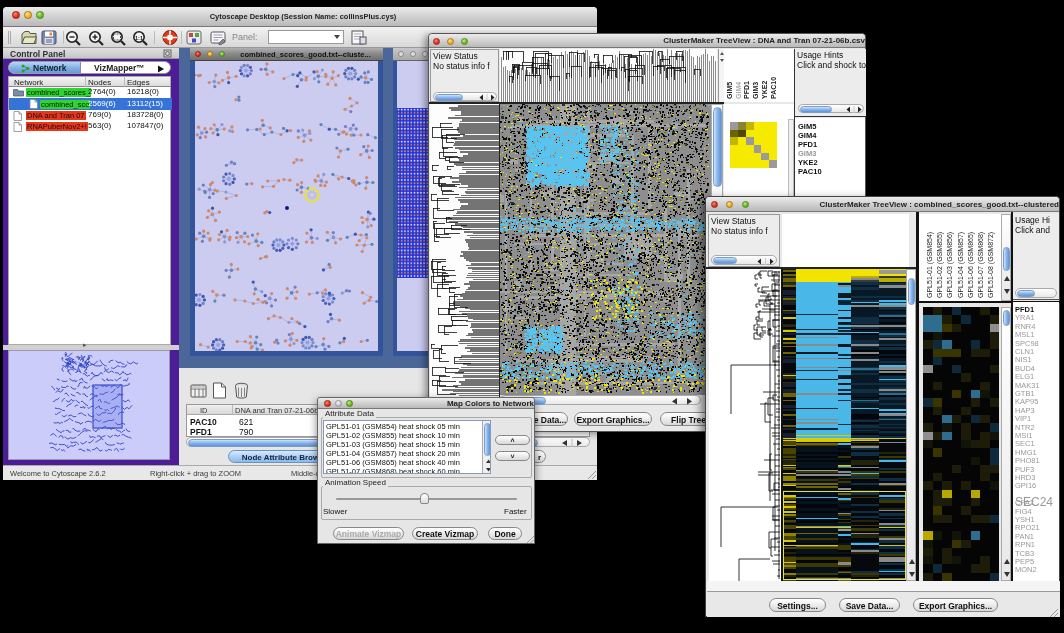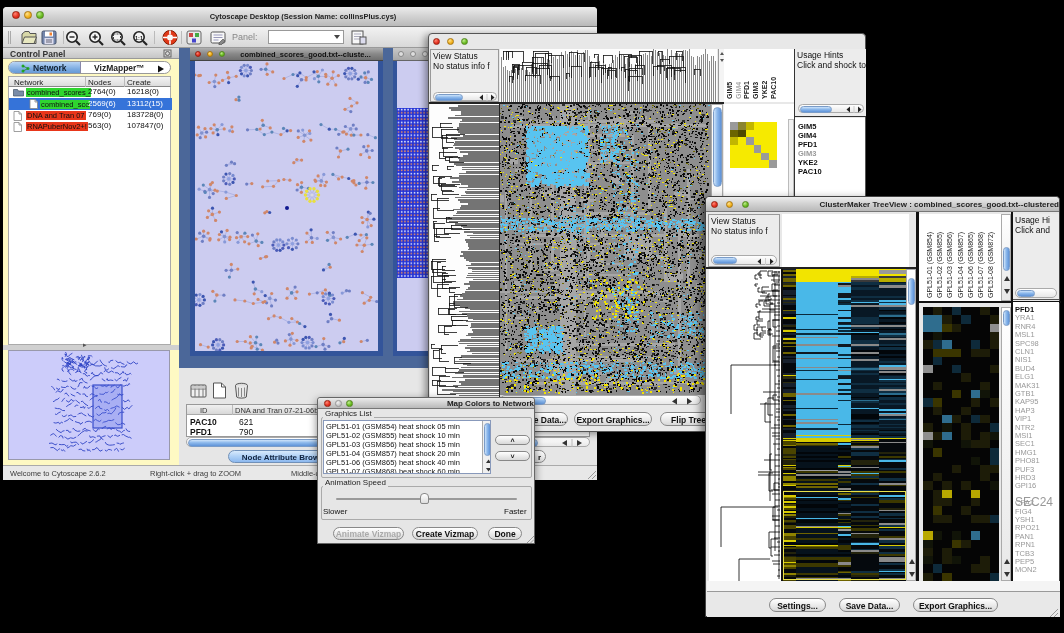--- a/index.html
+++ b/index.html
@@ -93,40 +93,40 @@
         <rect x="9" y="7" width="6" height="7" fill="#dde" stroke="#555"></rect>
       </svg>
     </div>
     <div class="abs" style="left:0;top:41px;width:176px;height:11px;background:linear-gradient(#e0e0e0,#c6c6c6);border-bottom:1px solid #999">
       <span style="position:absolute;left:7px;top:1px;font-size:8.5px;font-weight:bold;color:#333">Control Panel</span>
       <svg class="abs" style="left:160px;top:1px" width="9" height="9">
         <rect x="1" y="1" width="7" height="7" fill="none" stroke="#666"></rect>
         <circle cx="4.5" cy="4.5" r="2" fill="none" stroke="#666"></circle>
       </svg>
     </div>
-    <div class="abs" style="left:0;top:52px;width:176px;height:410px;background:#fef9c3">
+    <div class="abs" style="left:0;top:52px;width:176px;height:410px;background:#4c1d95">
       <div class="abs" style="left:5px;top:2px;width:163px;height:13px;background:#fff;border:1px solid #999;border-radius:7px;overflow:hidden">
         <div class="abs" style="left:0;top:0;width:72px;height:13px;background:linear-gradient(#b8d4f4,#7aaae0 55%,#5e92d2);border-right:1px solid #88a">
           <svg class="abs" style="left:12px;top:2px" width="9" height="9">
             <circle cx="2" cy="2" r="1.5" fill="#2a2"></circle>
             <circle cx="2" cy="7" r="1.5" fill="#2a2"></circle>
             <circle cx="7" cy="4.5" r="1.5" fill="#2a2"></circle>
             <path d="M2 2L7 4.5L2 7" stroke="#282" stroke-width="0.8" fill="none"></path>
           </svg>
           <span style="position:absolute;left:24px;top:1px;font-size:8.5px;font-weight:bold;color:#123">Network</span>
         </div>
         <span style="position:absolute;left:85px;top:1px;font-size:8.5px;font-weight:bold;color:#222">VizMapper™</span>
         <svg class="abs" style="left:148px;top:3px" width="8" height="8">
           <path d="M1 0.5v7l6-3.5z" fill="#111"></path>
         </svg>
       </div>
       <div class="abs" style="left:5px;top:17px;width:163px;height:11px;background:linear-gradient(#f4f4f4,#dcdcdc);border:1px solid #aaa;border-bottom:1px solid #888">
         <span style="position:absolute;left:5px;top:1px;font-size:8px;color:#222">Network</span>
         <span style="position:absolute;left:79px;top:1px;font-size:8px;color:#222">Nodes</span>
-        <span style="position:absolute;left:118px;top:1px;font-size:8px;color:#222">Create</span>
+        <span style="position:absolute;left:118px;top:1px;font-size:8px;color:#222">Edges</span>
         <div class="abs" style="left:76px;top:0;width:1px;height:11px;background:#bbb"></div>
         <div class="abs" style="left:115px;top:0;width:1px;height:11px;background:#bbb"></div>
       </div>
       <div class="abs" style="left:5px;top:28px;width:163px;height:258px;background:#fff;border:1px solid #aaa;border-top:none;font-size:8px;color:#111">
         <div class="abs" style="left:0;top:0;width:163px;height:11px">
           <svg class="abs" style="left:4px;top:1px" width="11" height="9">
             <path d="M0.5 1.5h4l1 1.5h5v5h-10z" fill="#7a8ca8" stroke="#456" stroke-width="0.7"></path>
           </svg>
           <span class="abs" style="left:17px;top:0.5px;background:#2fd52f;padding:0 1px;font-size:7.5px">combined_scores_</span>
           <span class="abs" style="left:79px;top:0">2764(0)</span>
@@ -693,20 +693,21 @@
     <div class="abs" style="left:0;top:458px;width:594px;height:15px;background:#e8e8e8;border-top:1px solid #aaa;font-size:8px;color:#3a3a3a">
       <span style="position:absolute;left:7px;top:3px;font-size:7.5px">Welcome to Cytoscape 2.6.2</span>
       <span style="position:absolute;left:147px;top:3px;font-size:7.5px">Right-click + drag  to  ZOOM</span>
       <span style="position:absolute;left:288px;top:3px;font-size:7.5px">Middle-click + drag  to  PAN</span>
       <svg class="abs" style="left:584px;top:4px" width="10" height="10">
         <path d="M9 1L1 9M9 5L5 9" stroke="#999" stroke-width="1"></path>
       </svg>
     </div>
   </div>
 <div class="abs" style="left:428px;top:33px;width:438px;height:399px;background:#e8e8e8;border:1px solid #555;border-radius:4px 4px 0 0;box-shadow:-3px 2px 7px rgba(0,0,0,0.4)">
+    <div class="titlebar abs" style="left:0;top:0;width:100%;height:14px;border-radius:4px 4px 0 0;font-size:8px;line-height:14px">ClusterMaker TreeView : DNA and Tran 07-21-06b.csv</div>
     <div class="tl red" style="left:4px;top:3.5px"></div>
     <div class="tl yel" style="left:18px;top:3.5px"></div>
     <div class="tl grn" style="left:32px;top:3.5px"></div>
     <div class="abs" style="left:1px;top:15px;width:69px;height:53px;background:#ececec;border:1px solid #999">
       <span class="pane-label" style="position:absolute;left:2px;top:1px">View Status</span>
       <span class="pane-label" style="position:absolute;left:2px;top:11px;white-space:nowrap">No status info f</span>
       <div class="sb-track" style="left:2px;top:42px;width:64px;height:9px">
         <div class="sb-thumb" style="left:1px;top:0.5px;width:28px;height:7px"></div>
         <svg class="abs" style="left:44px;top:1px" width="19" height="7">
           <path d="M5 0.5L1.5 3.5L5 6.5z" fill="#222"></path>
@@ -966,21 +967,21 @@
         <path d="M9 1L1 9M9 5L5 9" stroke="#999" stroke-width="1"></path>
       </svg>
     </div>
   </div>
 <div class="abs" style="left:317px;top:397px;width:218px;height:147px;background:#e6e6e6;border:1px solid #666;border-radius:3px 3px 0 0;box-shadow:0 3px 8px rgba(0,0,0,0.5)">
     <div class="titlebar abs" style="left:0;top:0;width:100%;height:11px;border-radius:3px 3px 0 0;font-size:8px;line-height:11px">Map Colors to Network</div>
     <div class="tl red" style="left:6px;top:2px;width:6.5px;height:6.5px"></div>
     <div class="tl gray" style="left:17px;top:2px;width:6.5px;height:6.5px"></div>
     <div class="tl grn" style="left:28px;top:2px;width:6.5px;height:6.5px"></div>
     <div class="abs" style="left:3px;top:19px;width:211px;height:61px;border:1px solid #aaa;border-radius:2px"></div>
-    <span class="abs" style="left:5px;top:11px;font-size:8px;color:#222;background:#e6e6e6;padding:0 2px">Graphics List</span>
+    <span class="abs" style="left:5px;top:11px;font-size:8px;color:#222;background:#e6e6e6;padding:0 2px">Attribute Data</span>
     <div class="abs" style="left:5px;top:22px;width:168px;height:54px;background:#fff;border:1px solid #8899bb;overflow:hidden;font-size:7.5px;color:#111">
       <span class="abs" style="left:2px;top:1.0px;white-space:nowrap">GPL51-01 (GSM854) heat shock 05 min</span>
       <span class="abs" style="left:2px;top:9.9px;white-space:nowrap">GPL51-02 (GSM855) heat shock 10 min</span>
       <span class="abs" style="left:2px;top:18.8px;white-space:nowrap">GPL51-03 (GSM856) heat shock 15 min</span>
       <span class="abs" style="left:2px;top:27.700000000000003px;white-space:nowrap">GPL51-04 (GSM857) heat shock 20 min</span>
       <span class="abs" style="left:2px;top:36.6px;white-space:nowrap">GPL51-06 (GSM865) heat shock 40 min</span>
       <span class="abs" style="left:2px;top:45.5px;white-space:nowrap">GPL51-07 (GSM868) heat shock 60 min</span>
       <div class="abs" style="left:158px;top:0;width:10px;height:54px;background:#f0f0f0;border-left:1px solid #aaa">
         <div class="sb-thumb v" style="left:1px;top:2px;width:7px;height:33px"></div>
         <svg class="abs" style="left:1.5px;top:38px" width="7" height="15">

